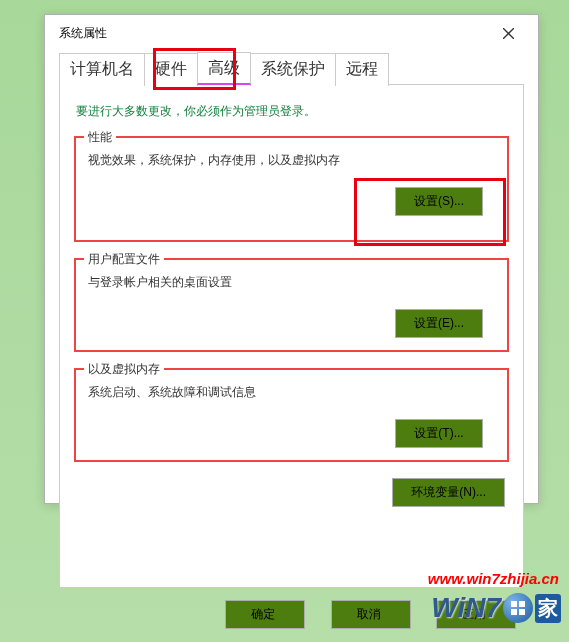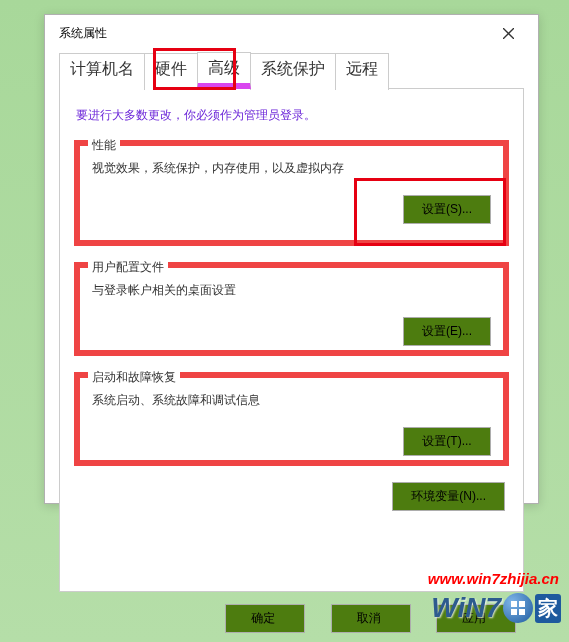--- a/index.html
+++ b/index.html
@@ -63,41 +63,41 @@
       border-bottom: none;
       padding: 5px 10px 4px 10px;
       background: #ffffff;
       font-size: 16px;
       color: #333;
       cursor: pointer;
       margin-right: -1px;
       position: relative;
     }
     .tab.active {
-      border-bottom: 6px solid #d946ef;
+      border-bottom: 2px solid #d946ef;
       z-index: 2;
     }
     .tab.inactive {
       top: 1px;
     }
     .tab-content {
       border: 1px solid #cccccc;
       margin: 0 14px 12px 14px;
       padding: 14px 14px 14px 14px;
       background: #ffffff;
       height: 504px;
     }
     .admin-note {
       font-size: 12px;
-      color: #6d28d9;
+      color: #15803d;
       margin: 4px 0 16px 2px;
     }
     .group {
-      border: 6px solid #ef4444;
-      padding: 14px 12px 12px 12px;
+      border: 2px solid #ef4444;
+      padding: 14px 24px 12px 12px;
       margin-bottom: 16px;
       position: relative;
     }
     .group-title {
       position: absolute;
       top: -9px;
       left: 8px;
       background: #ffffff;
       padding: 0 4px;
       font-size: 12px;
@@ -241,21 +241,21 @@
 
     <div class="group user-group">
       <div class="group-title">用户配置文件</div>
       <div class="group-desc">与登录帐户相关的桌面设置</div>
       <div class="group-btn-row">
         <button class="btn">设置(E)...</button>
       </div>
     </div>
 
     <div class="group boot-group">
-      <div class="group-title">启动和故障恢复</div>
+      <div class="group-title">以及虚拟内存</div>
       <div class="group-desc">系统启动、系统故障和调试信息</div>
       <div class="group-btn-row">
         <button class="btn">设置(T)...</button>
       </div>
     </div>
 
     <div class="env-row">
       <button class="btn">环境变量(N)...</button>
     </div>
   </div>

